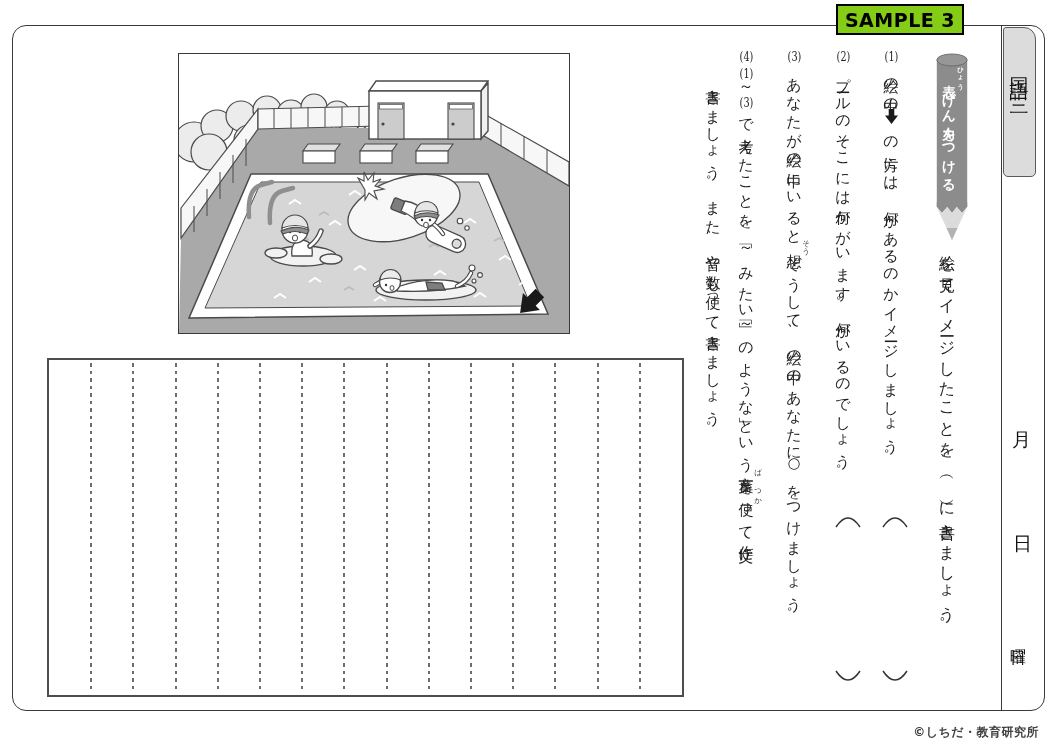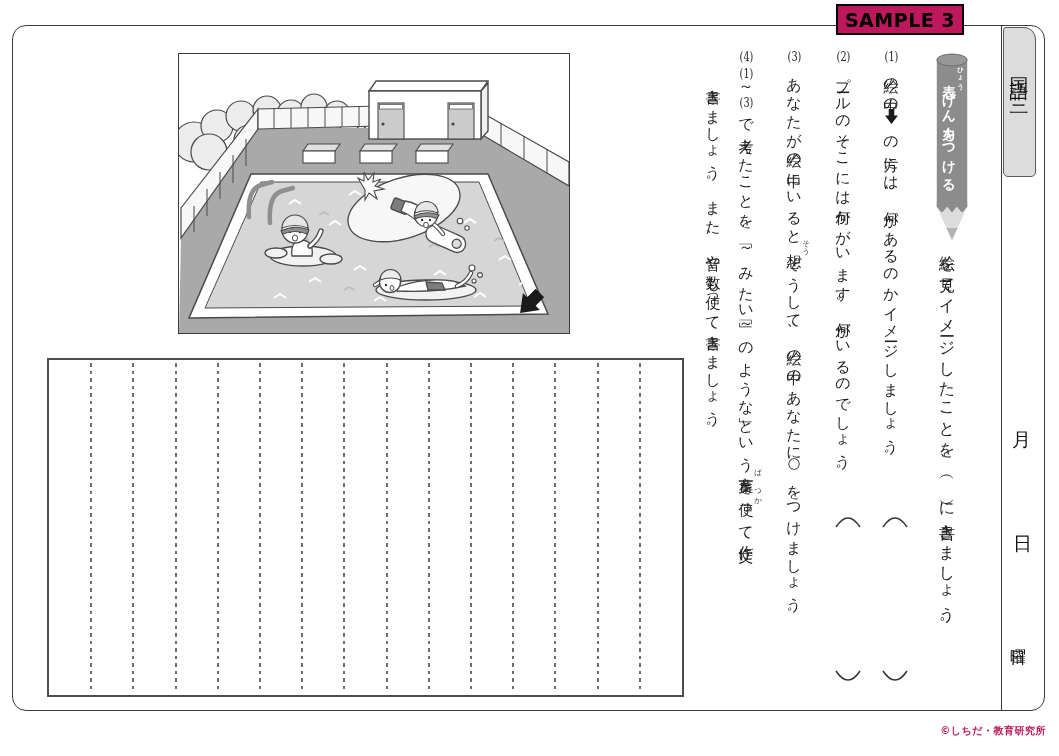--- a/index.html
+++ b/index.html
@@ -5,21 +5,21 @@
   html,body{margin:0;padding:0;background:#fff;}
   .stage{position:relative;width:1059px;height:756px;background:#fff;overflow:hidden;
          font-family:"DejaVu Serif",serif;}
   
   .page-frame{position:absolute;left:12px;top:25px;width:1031px;height:684px;
               border:1.6px solid #3a3a3a;border-radius:14px;background:#fff;}
   .col-divider{position:absolute;left:1001px;top:25px;width:0;height:685px;
                border-left:1.6px solid #3a3a3a;}
   
   .sample{position:absolute;left:836px;top:4px;width:124px;height:27px;border:2.6px solid #000;
-          background:#be185d;z-index:5;display:flex;align-items:center;justify-content:center;
+          background:#84cc16;z-index:5;display:flex;align-items:center;justify-content:center;
           font-family:"DejaVu Sans",sans-serif;font-weight:bold;font-size:19px;
           letter-spacing:.5px;color:#000;}
   
   .subject-tab{position:absolute;left:1003px;top:26.5px;width:31px;height:148px;background:#dcdcdc;
                border:1.2px solid #5a5a5a;border-radius:3px 12px 5px 5px;z-index:2;}
   .subject-text{position:absolute;left:50%;top:34px;transform:translateX(-50%);
                 writing-mode:vertical-rl;text-orientation:mixed;font-size:19px;
                 letter-spacing:4px;color:#111;line-height:1;}
   .tab-grade{margin-top:13px;}
   .date-label{position:absolute;font-size:19px;color:#111;line-height:1;}
@@ -43,22 +43,22 @@
   
   .paren{position:absolute;}
   
   .illus{position:absolute;left:178px;top:53px;width:390px;height:279px;
          border:1.6px solid #3a3a3a;background:#fff;}
   
   .write-grid{position:absolute;left:47px;top:358px;width:633px;height:335px;
               border:2px solid #4d4d4d;background:#fff;}
   .gridline{position:absolute;top:3px;bottom:3px;width:2px;
             background:repeating-linear-gradient(to bottom,#6e6e6e 0 3.5px,transparent 3.5px 7.5px);}
-  .copyright{position:absolute;top:724px;right:13px;font-family:"DejaVu Sans",sans-serif;
-             font-weight:bold;font-size:10px;color:#be185d;letter-spacing:.5px;}
+  .copyright{position:absolute;top:724px;right:20px;font-family:"DejaVu Sans",sans-serif;
+             font-weight:bold;font-size:12px;color:#404040;letter-spacing:.5px;}
 </style>
 </head>
 <body>
 
 <div class="stage">
 
   <div class="page-frame"></div>
   <div class="col-divider"></div>
 
   <div class="sample">SAMPLE 3</div>

